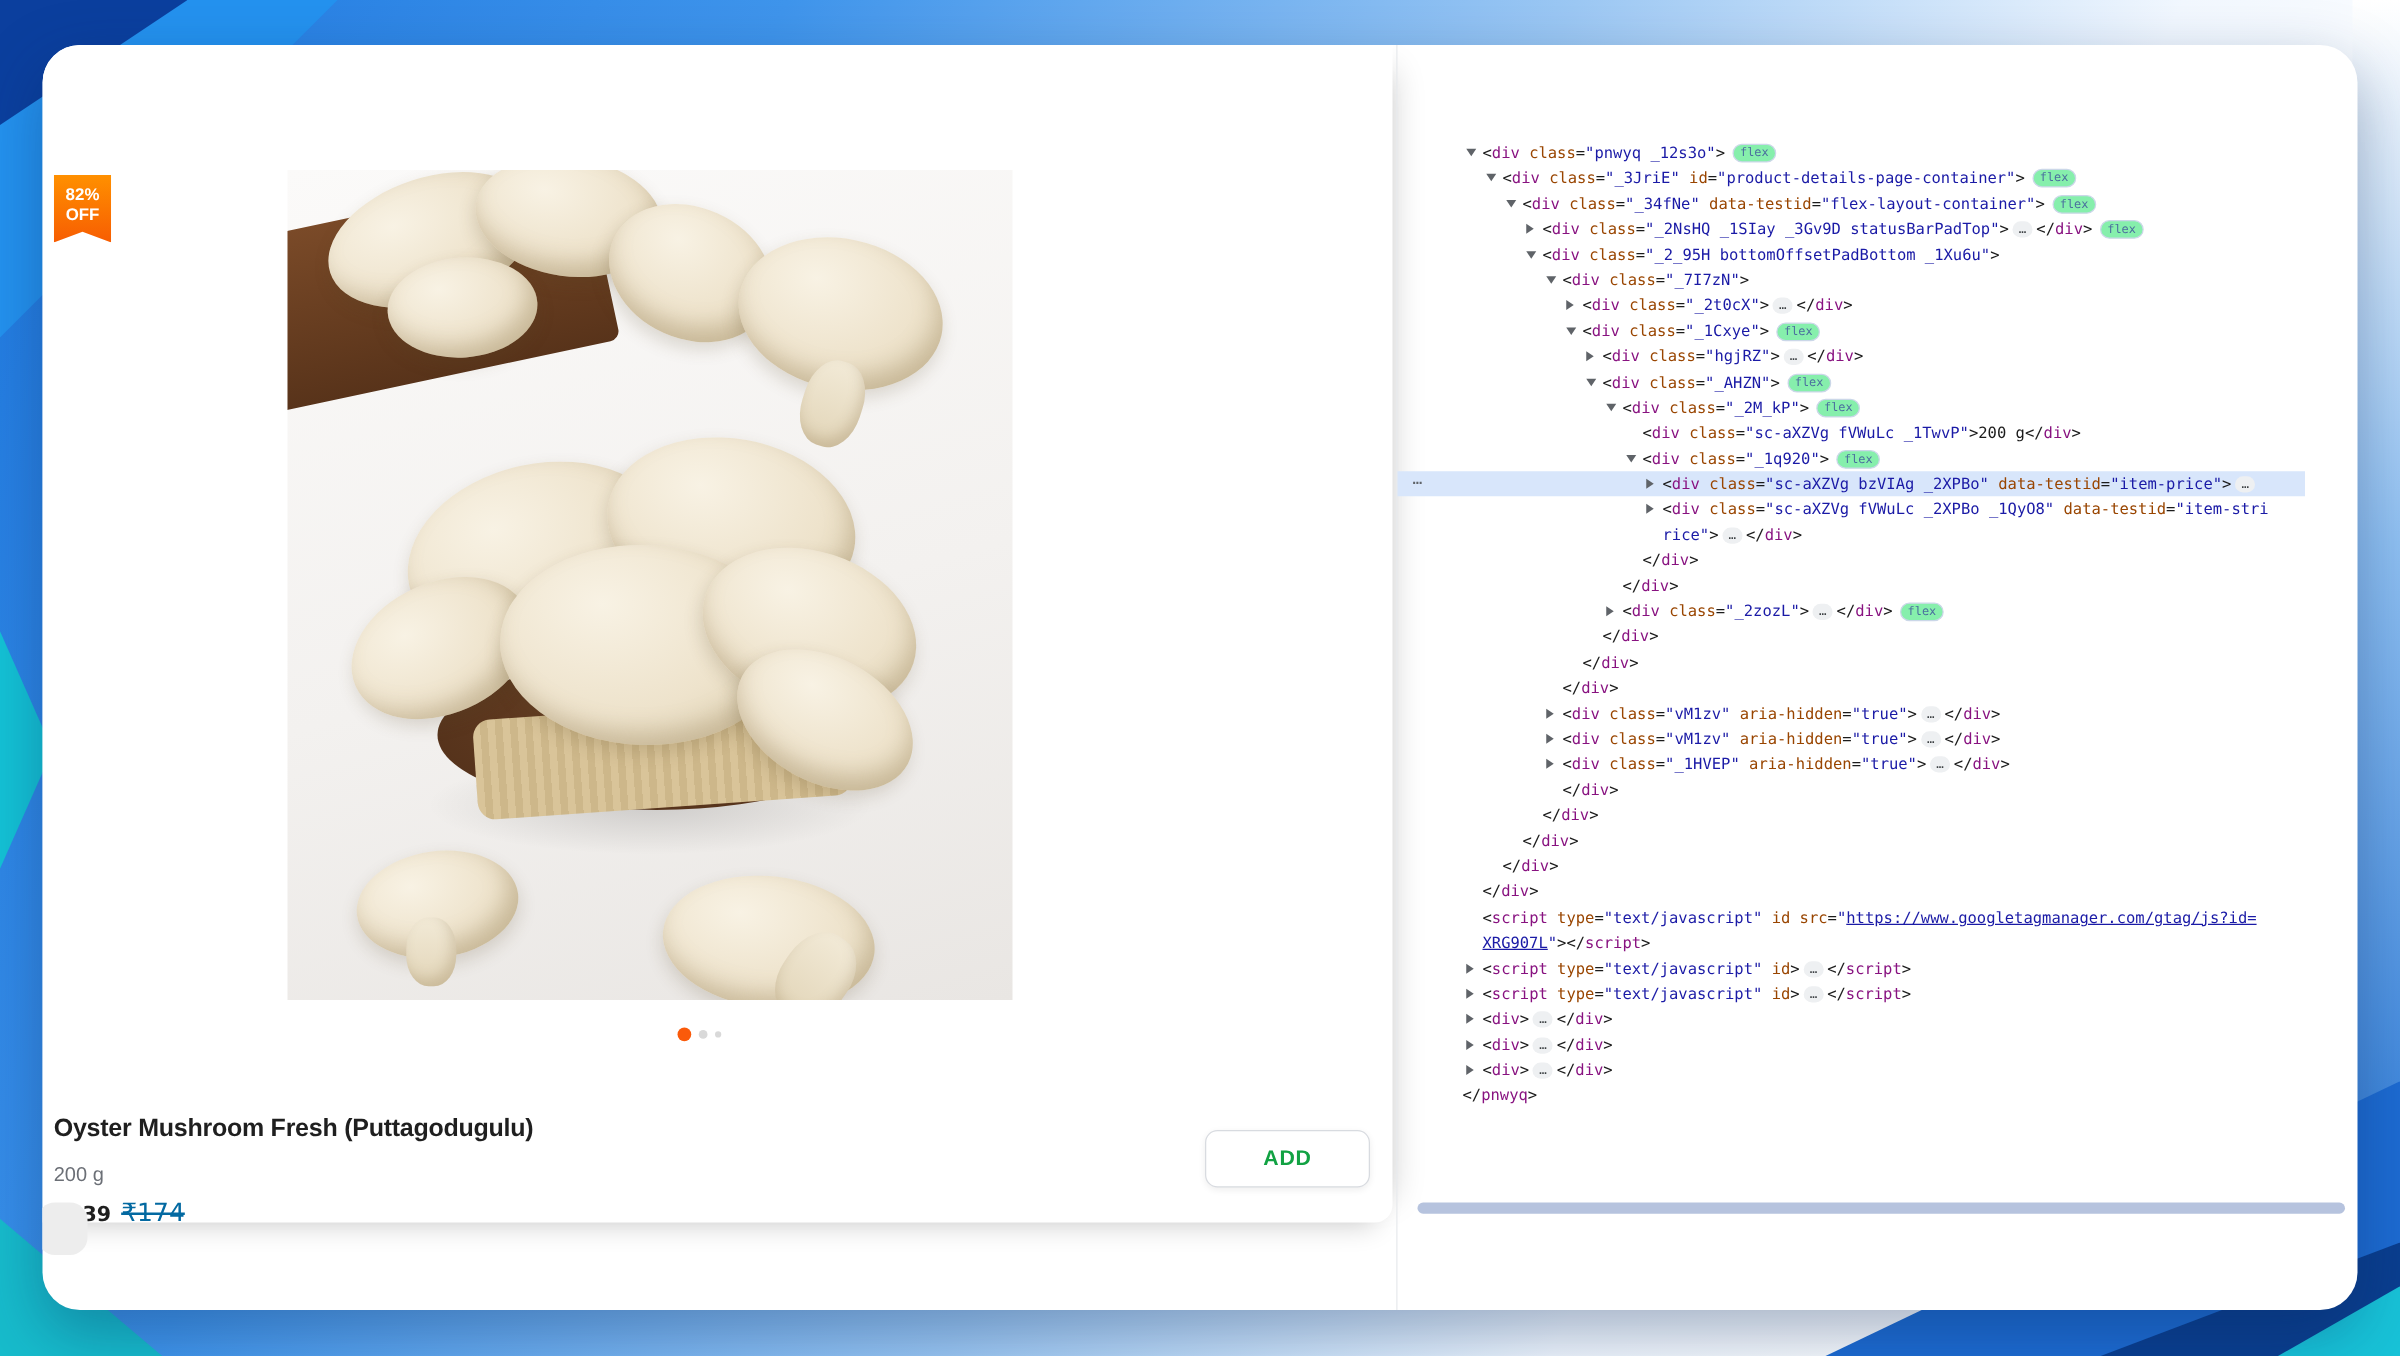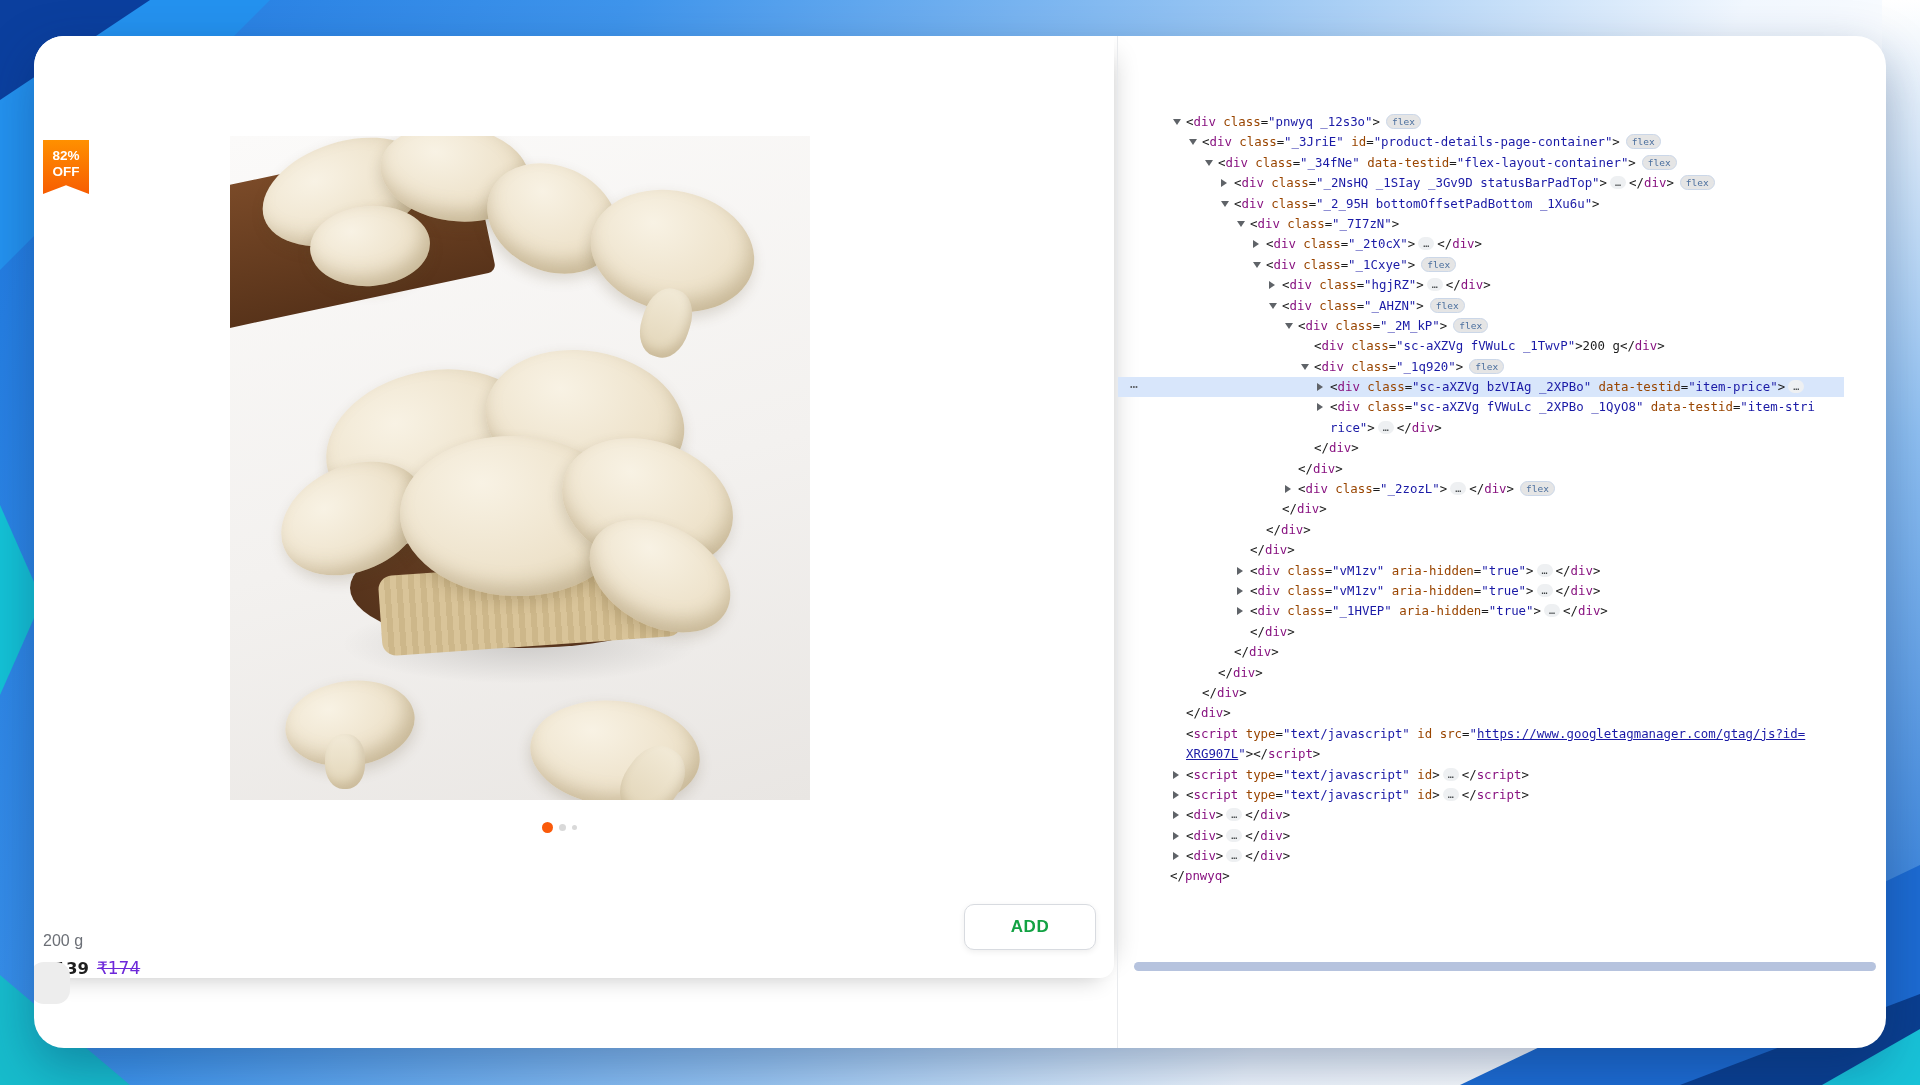--- a/index.html
+++ b/index.html
@@ -39,21 +39,21 @@
     box-shadow:inset -4px -6px 10px rgba(150,125,85,.3);}
   
   .dots{position:absolute;left:508px;top:786px;display:flex;align-items:center;gap:6px;}
   .dot{border-radius:50%;background:#d9d9d9;}
   .dot.active{background:#fa5a0a;}
   
   .title{position:absolute;left:9px;top:856px;font-size:20px;font-weight:bold;color:#1f1f1f;letter-spacing:-.2px;}
   .weight{position:absolute;left:9px;top:896px;font-size:16px;color:#6b6f76;}
   .pricerow{position:absolute;left:9px;top:922px;font-family:"DejaVu Sans","Liberation Sans",sans-serif;}
   .price{font-size:16.5px;font-weight:bold;color:#1f1f1f;}
-  .mrp{font-size:17px;color:#6d28d9;text-decoration:line-through;margin-left:8px;}
+  .mrp{font-size:20px;color:#0369a1;text-decoration:line-through;margin-left:8px;}
   .addbtn{
     position:absolute;left:930px;top:868px;width:130px;height:44px;background:#fff;
     border:1.5px solid #d8dbe0;border-radius:10px;box-shadow:0 2px 6px rgba(0,0,0,.07);
     color:#12a243;font-weight:bold;font-size:17px;letter-spacing:.6px;
     display:flex;align-items:center;justify-content:center;cursor:pointer;
     font-family:"Liberation Sans",sans-serif;
   }
   
   .devtools{
     position:absolute;left:1083px;top:0;bottom:0;right:42px;
@@ -66,21 +66,21 @@
   .slot{display:inline-block;width:13px;}
   .slot.av::before{content:"";display:inline-block;width:0;height:0;
     border-left:4.5px solid transparent;border-right:4.5px solid transparent;border-top:6px solid #5f6368;margin-bottom:1px;}
   .slot.ac::before{content:"";display:inline-block;width:0;height:0;
     border-top:4.5px solid transparent;border-bottom:4.5px solid transparent;border-left:6px solid #5f6368;}
   .tp{color:#1b1b1b;} .tt{color:#881280;} .ta{color:#994500;} .tv{color:#1a1aa6;}
   .tx{color:#1b1b1b;} .tg{color:#5f6368;} .tg0{color:#5f6368;font-style:italic;}
   .tl{color:#1a1aa6;text-decoration:underline;}
   .pill{display:inline-block;background:#eef0f2;border-radius:7px;padding:0 5px;margin:0 3px;
     font-size:10px;line-height:13px;color:#3c4043;vertical-align:1px;cursor:pointer;}
-  .fbadge{display:inline-block;border:1px solid #cbd7e8;color:#4b6f9e;background:#e5e5e5;border-radius:8px;
+  .fbadge{display:inline-block;border:1px solid #cbd7e8;color:#4b6f9e;background:#86efac;border-radius:8px;
     padding:0 5px;margin-left:6px;font-size:9.5px;line-height:13px;vertical-align:1px;cursor:pointer;}
   .hscroll{position:absolute;left:1100px;top:926px;width:742px;height:9px;border-radius:5px;background:#b6c3de;}
 </style>
 </head>
 <body>
 
 <div class="bgshape" style="left:0;top:0;width:270px;height:270px;background:#2492ef;clip-path:polygon(0 0,100% 0,0 100%);"></div>
 <div class="bgshape" style="left:0;top:0;width:150px;height:100px;background:#0b3f9e;clip-path:polygon(0 0,100% 0,0 100%);"></div>
 <div class="bgshape" style="left:0;top:505px;width:42px;height:190px;background:#14c3d6;clip-path:polygon(0 0,100% 50%,0 100%);"></div>
 <div class="bgshape" style="left:0;top:975px;width:130px;height:110px;background:#17bccc;clip-path:polygon(0 0,100% 100%,0 100%);"></div>
@@ -120,20 +120,21 @@
       <div class="m" style="left:300px;top:565px;width:170px;height:105px;transform:rotate(6deg);"></div>
       <div class="stem" style="left:395px;top:608px;width:55px;height:75px;transform:rotate(35deg);"></div>
     </div>
 
     <div class="dots">
         <span class="dot active" style="width: 11px; height: 11px;"></span>
         <span class="dot" style="width: 7px; height: 7px;"></span>
         <span class="dot" style="width: 5px; height: 5px;"></span>
       </div>
 
+    <div class="title">Oyster Mushroom Fresh (Puttagodugulu)</div>
     <div class="weight">200 g</div>
     <div class="pricerow">
       <span class="price">₹139</span><span class="mrp">₹174</span>
     </div>
     <div class="addbtn">ADD</div>
   </div>
 
   <div class="peek"></div>
 
   <div class="devtools">

